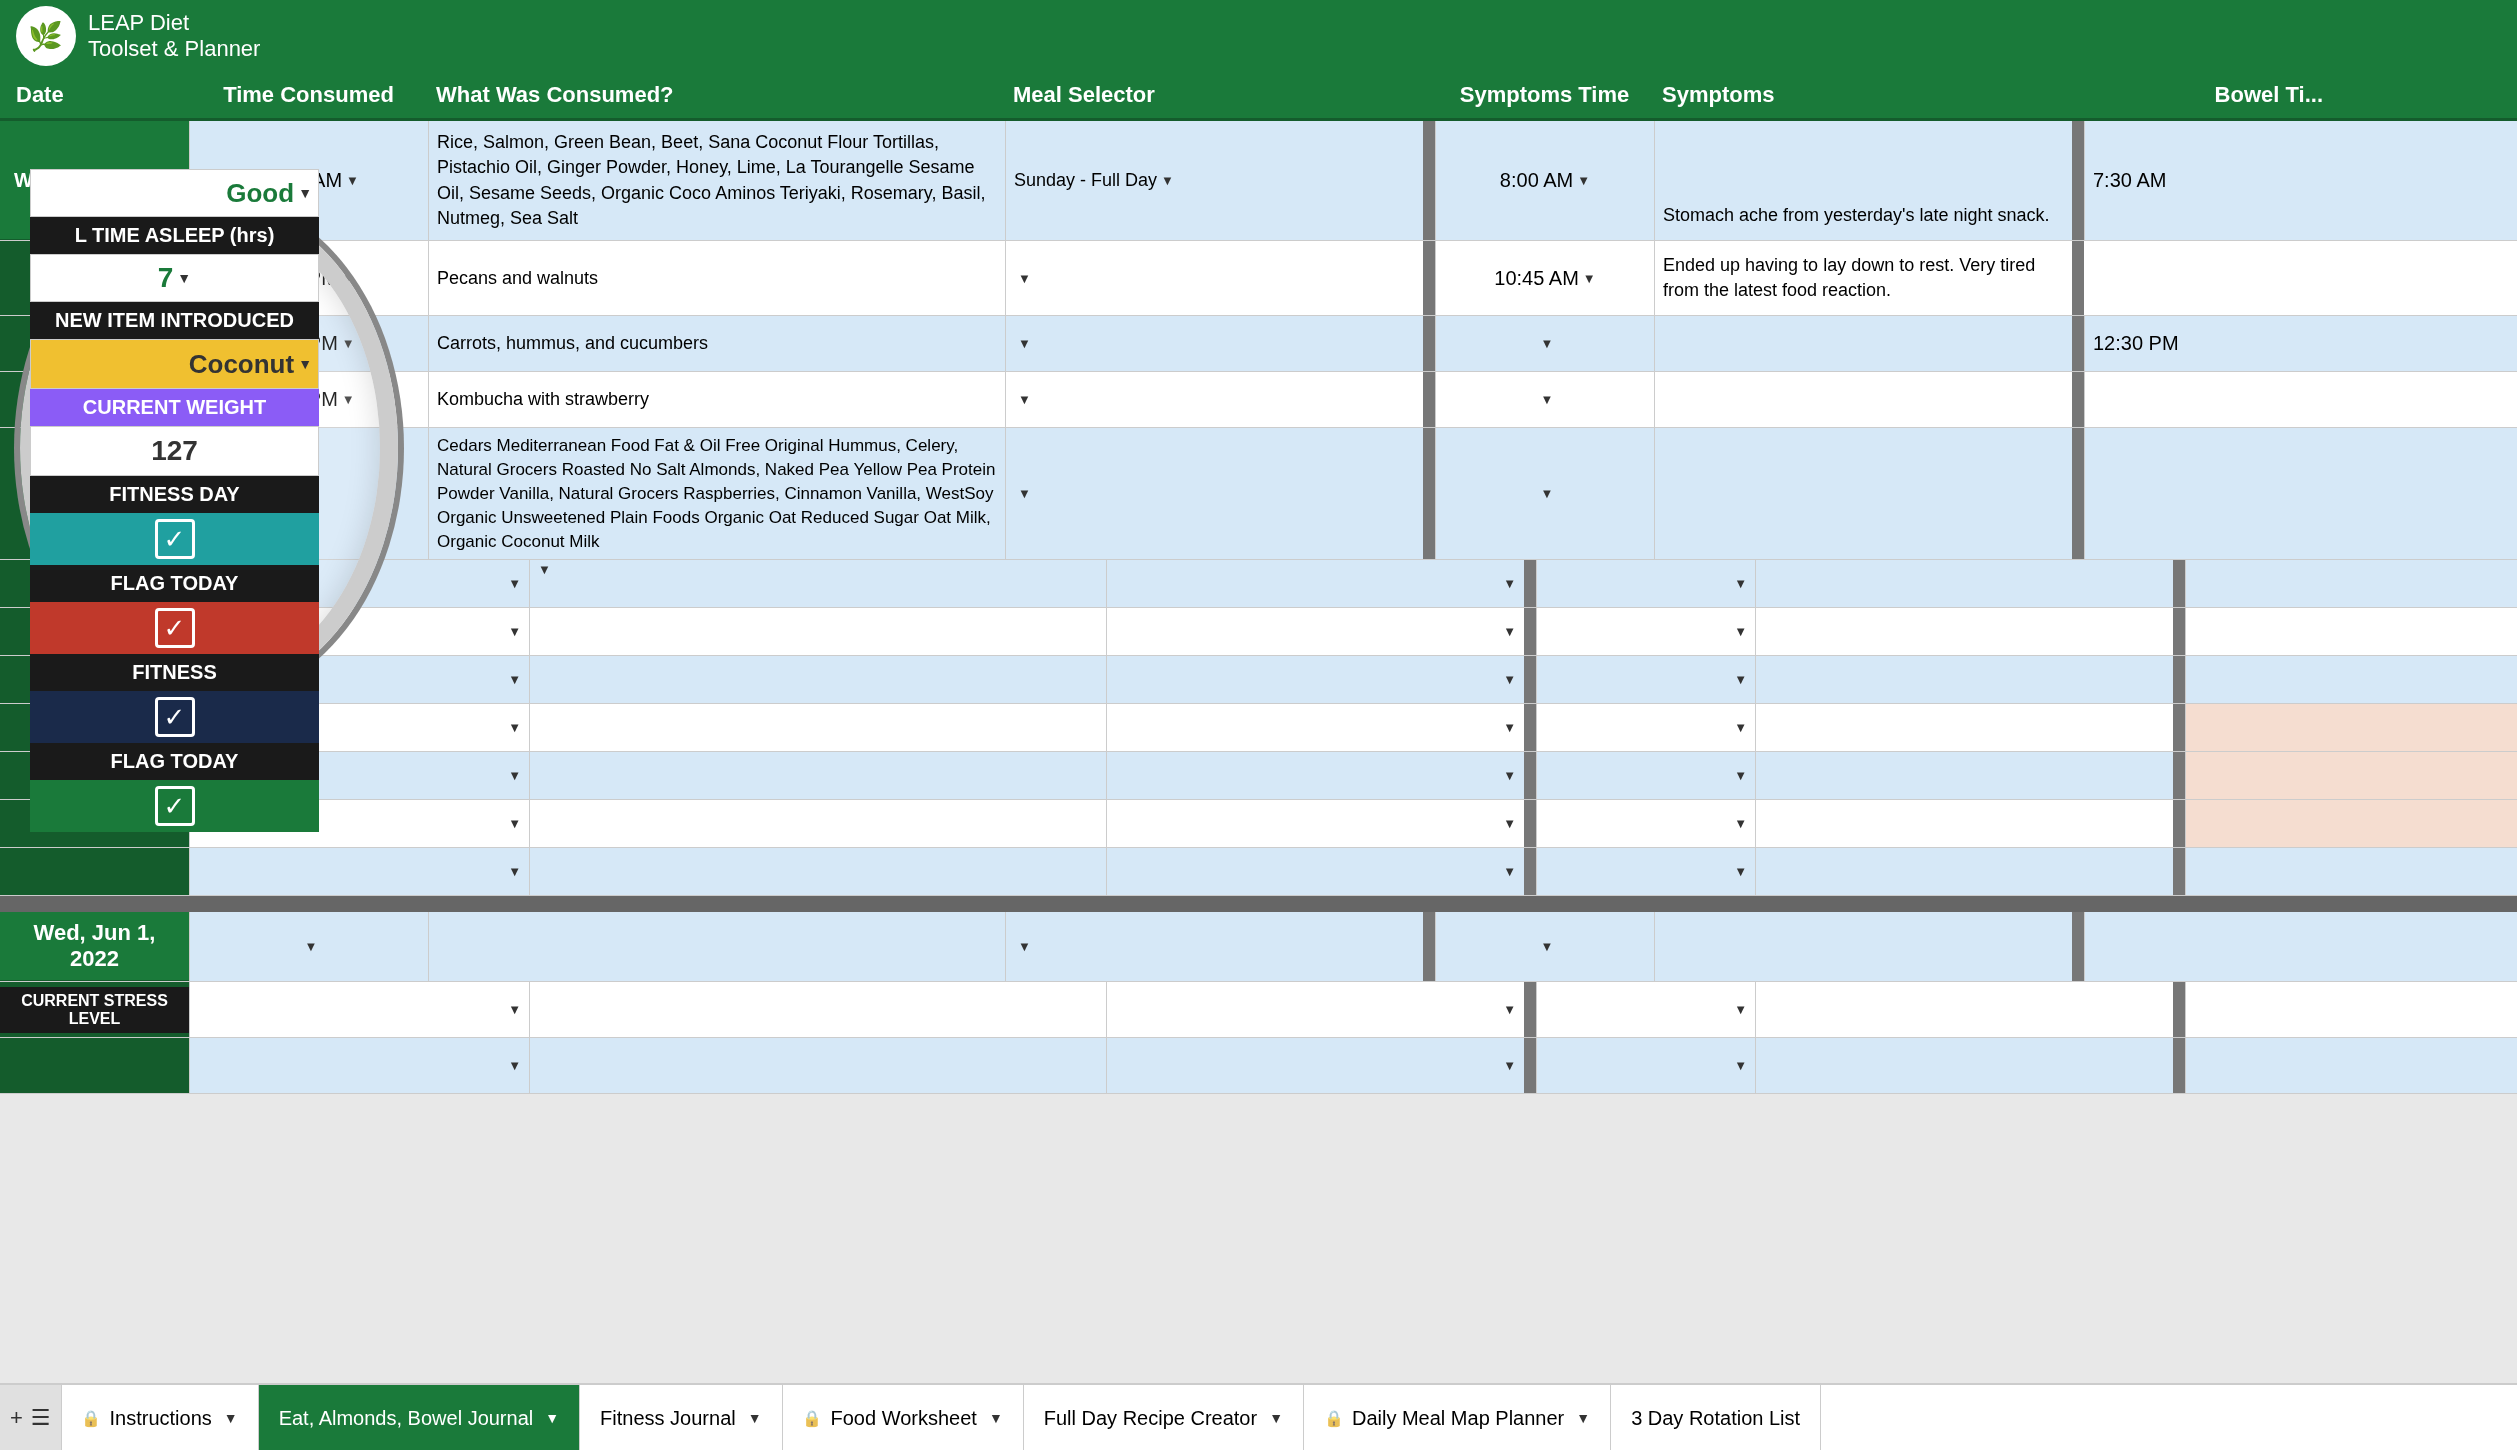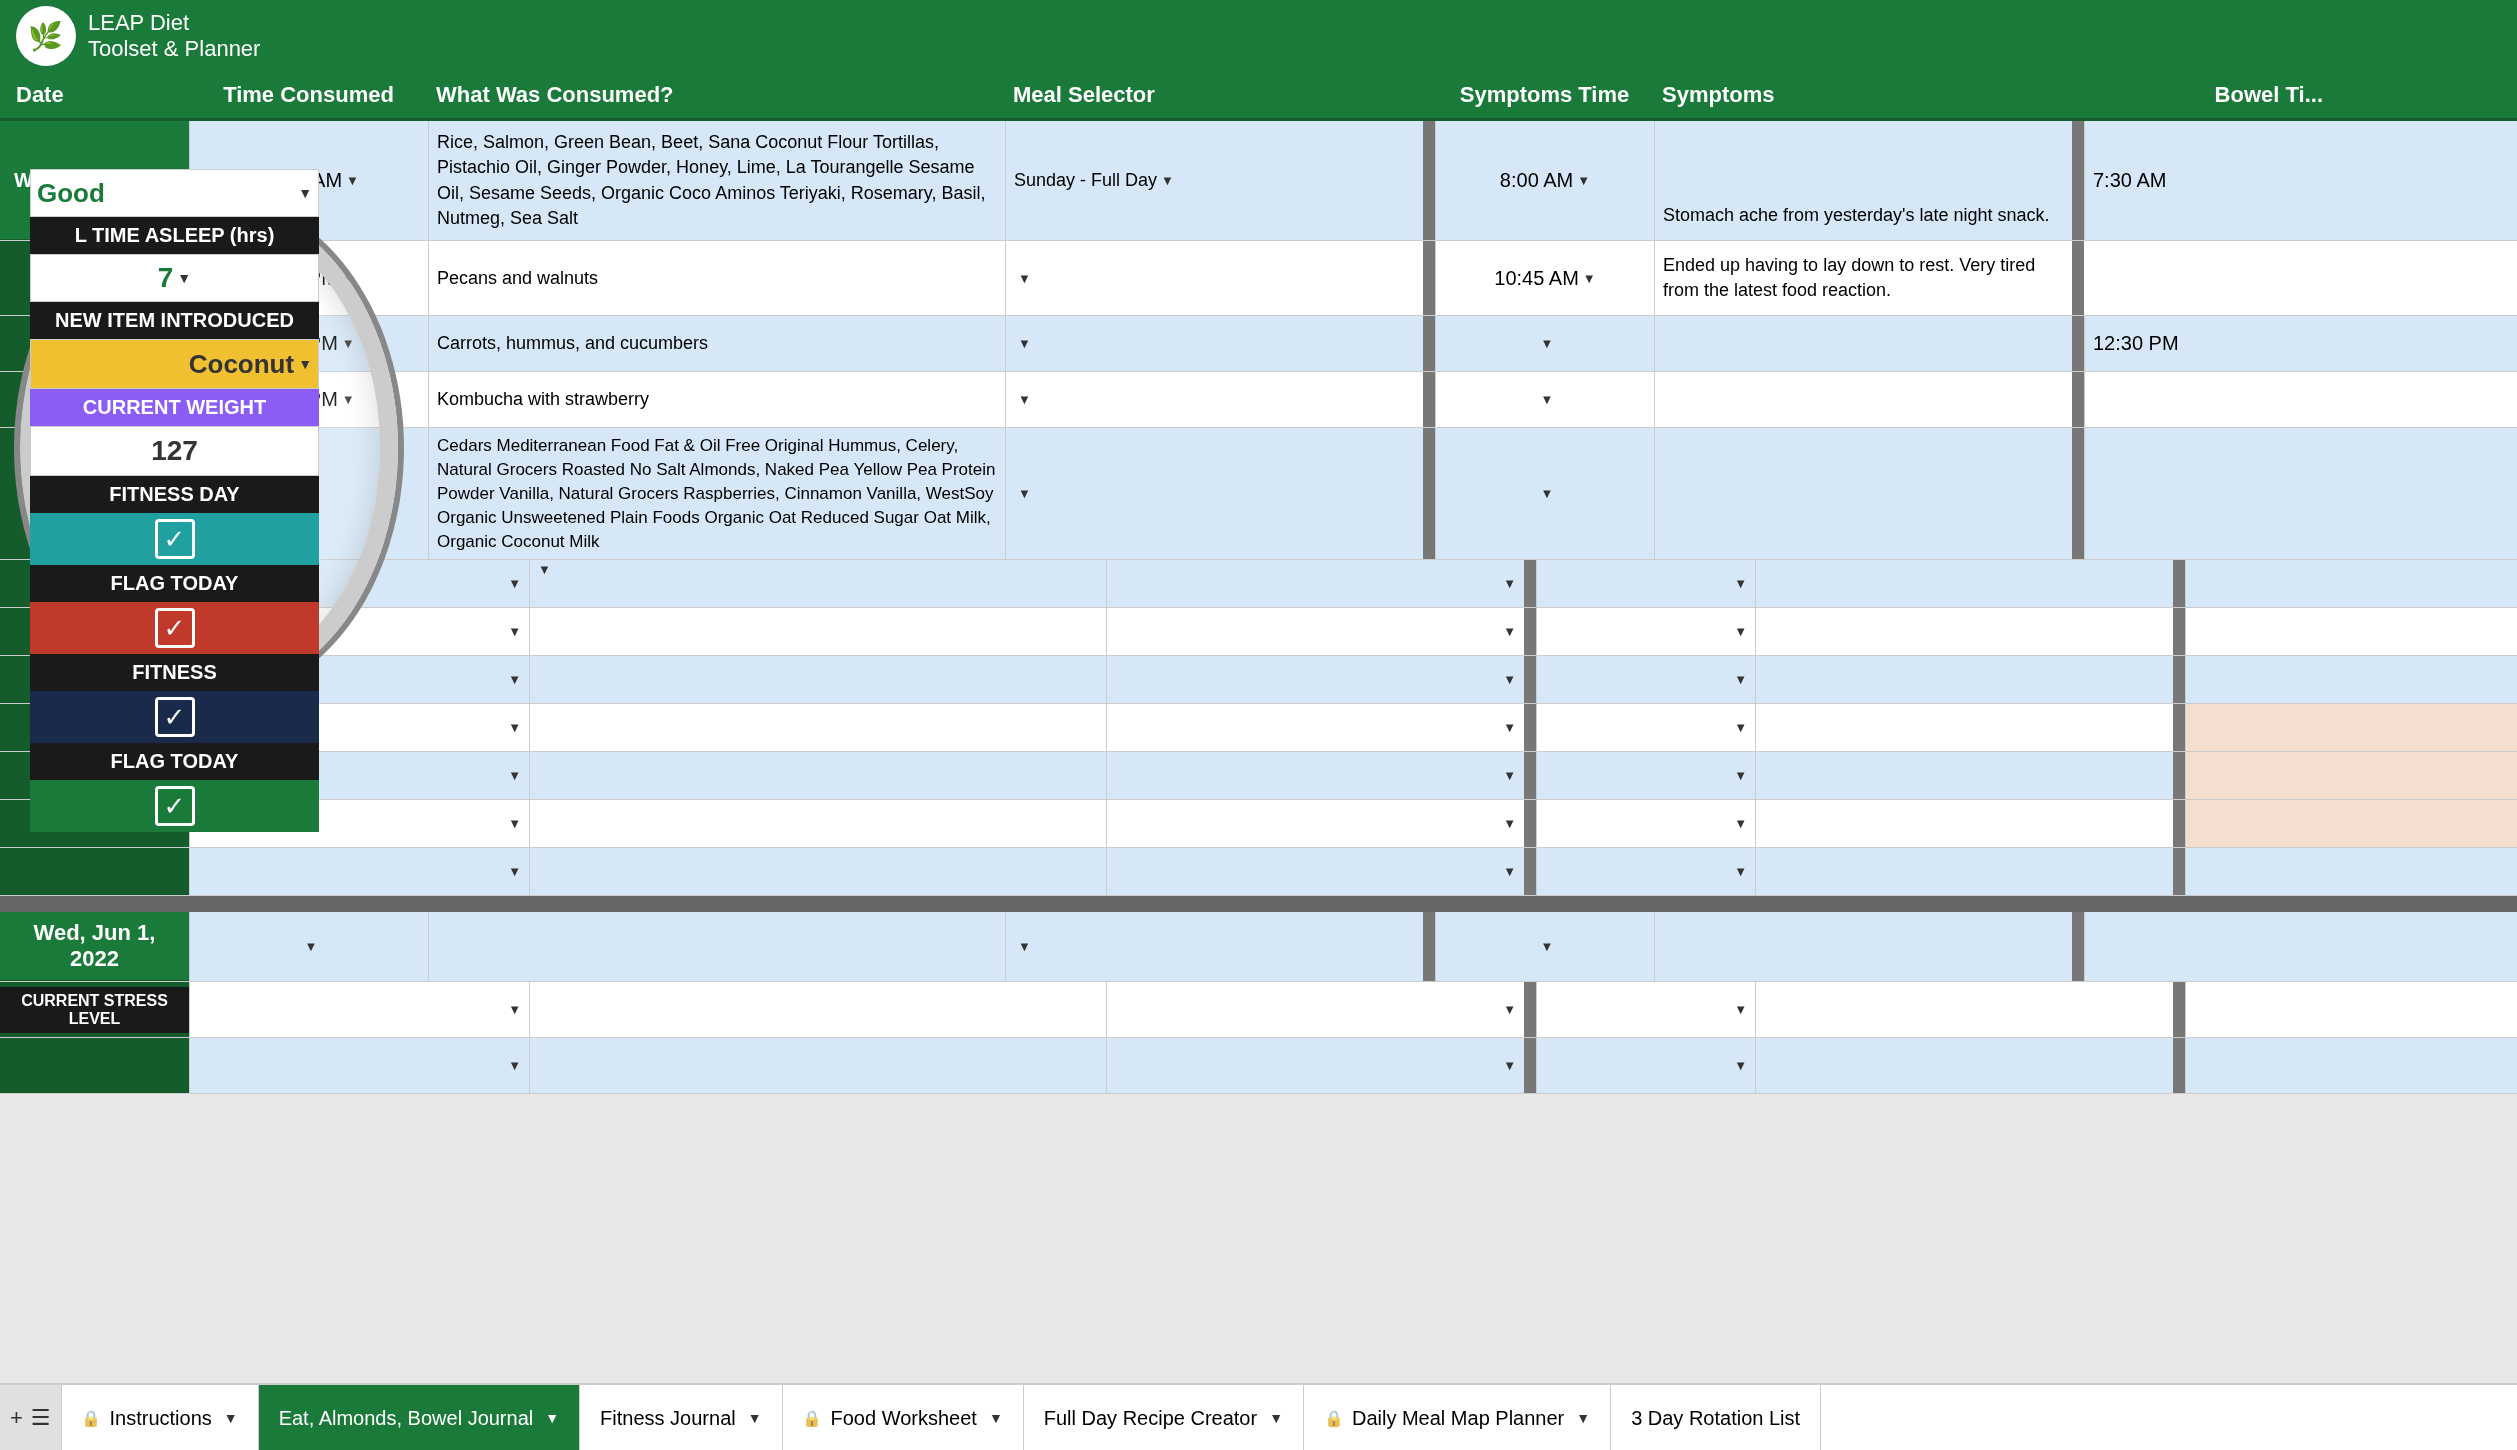--- a/index.html
+++ b/index.html
@@ -589,21 +589,21 @@
   </div>
 
 </div>
 
 <div class="magnify-overlay">
   <div class="magnify-circle"></div>
 </div>
 
 <div class="zoomed-sidebar">
 
-  <div style="background:#fff;color:#1a7a3a;font-size:26px;font-weight:bold;text-align:center;padding:6px;display:flex;align-items:center;justify-content:space-between;border:1px solid #ccc;min-height:48px;">
+  <div style="background:#fff;color:#1a7a3a;font-size:26px;font-weight:bold;text-align:center;padding:6px;display:flex;align-items:center;justify-content:flex-end;border:1px solid #ccc;min-height:48px;">
     <span>Good</span>
     <span style="font-size:14px;margin-left:4px;color:#333;">▼</span>
   </div>
 
   <div style="background:#1a1a1a;color:#fff;font-size:20px;font-weight:bold;text-align:center;padding:7px 4px;">
     <span>L TIME ASLEEP (hrs)</span>
   </div>
 
   <div style="background:#fff;color:#1a7a3a;font-size:28px;font-weight:bold;text-align:center;padding:6px;display:flex;align-items:center;justify-content:center;border:1px solid #ccc;min-height:48px;">
     <span>7</span>

